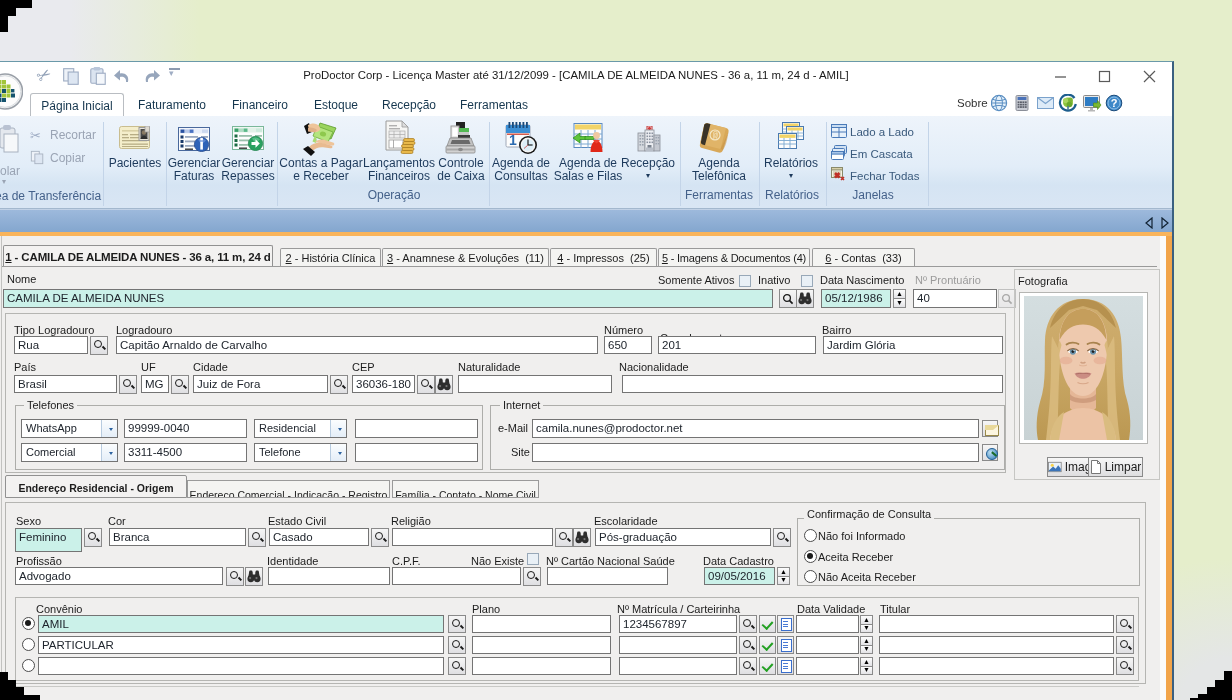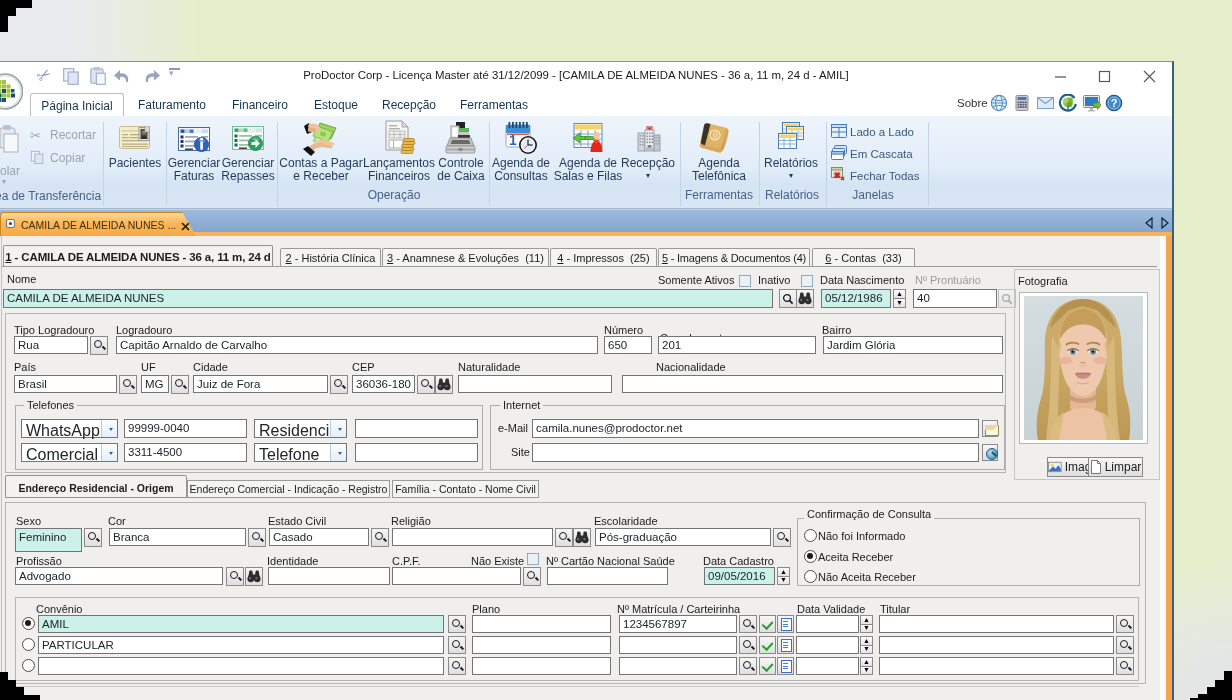--- a/index.html
+++ b/index.html
@@ -15,22 +15,22 @@
 .cb{position:absolute;width:12px;height:12px;background:#e9f0f6;border:1px solid #98a8b8;}
 .radio{position:absolute;width:13px;height:13px;border-radius:50%;background:#fff;border:1.5px solid #4c4c4c;}
 .radio.sel::after{content:"";position:absolute;left:2px;top:2px;width:6px;height:6px;border-radius:50%;background:#1a1a1a;}
 .spin{position:absolute;width:13px;height:19px;display:flex;flex-direction:column;}
 .spin>div{flex:1;background:linear-gradient(#fdfdfd,#e3e3e6);border:1px solid #8a8a8a;display:flex;align-items:center;justify-content:center;font-size:7px;color:#000;line-height:0;}
 .spin>div+div{border-top:none;}
 .rtxt{position:absolute;font-size:12px;color:#1d3a5c;text-align:center;line-height:12.5px;white-space:nowrap;}
 .sep{position:absolute;top:120px;height:82px;width:1px;background:#c3d4e8;}
 .ticon{color:#9fadc4;}
 .rtab{position:absolute;top:248px;height:19px;background:#f4f4f2;border:1px solid #9a9a9a;border-bottom:none;border-radius:2px 2px 0 0;font-size:11px;color:#1c1c1c;text-align:center;padding-top:3px;white-space:nowrap;overflow:hidden;}
-.stab{position:absolute;top:480px;height:18px;background:#f4f4f2;border:1px solid #9a9a9a;font-size:10.5px;color:#1c1c1c;text-align:center;padding-top:2px;white-space:nowrap;overflow:hidden;}
-.combo{position:absolute;height:19px;background:#fff;border:1px solid #747474;font-size:16px;color:#20262e;}
+.stab{position:absolute;top:480px;height:18px;background:#f4f4f2;border:1px solid #9a9a9a;font-size:10.5px;color:#1c1c1c;text-align:center;padding-top:8px;white-space:nowrap;overflow:hidden;}
+.combo{position:absolute;height:19px;background:#fff;border:1px solid #747474;font-size:11px;color:#20262e;}
 .combo>span{position:absolute;left:4px;top:2px;white-space:nowrap;}
 .combo::after{content:"";position:absolute;right:0;top:0;width:15px;height:17px;background:linear-gradient(#fbfdfe,#e4eef8);border-left:1px solid #b8cce0;}
 .combo::before{content:"";position:absolute;right:4.5px;top:7.5px;width:0;height:0;border-left:2.8px solid transparent;border-right:2.8px solid transparent;border-top:3.6px solid #2c62a0;z-index:2;}
 .qs::before{content:"";position:absolute;left:3px;top:3px;width:6px;height:6px;border:1.4px solid #1a1a1a;border-radius:50%;}
 .qs::after{content:"";position:absolute;left:10.5px;top:10px;width:4px;height:1.8px;background:#1a1a1a;transform:rotate(45deg);}
 .chk::before{content:"";position:absolute;left:4px;top:3px;width:5px;height:8px;border-right:2.4px solid #22a022;border-bottom:2.4px solid #22a022;transform:rotate(42deg);}
 .doc::before{content:"";position:absolute;left:3px;top:2px;width:9px;height:11px;background:#fff;border:1px solid #3a6ecc;}
 .doc::after{content:"";position:absolute;left:5px;top:5px;width:5px;height:6px;background:repeating-linear-gradient(#4a7ad4 0,#4a7ad4 1px,#fff 1px,#fff 2.6px);}
 .mailb::before{content:"";position:absolute;left:2px;top:4px;width:12px;height:9px;background:#fdf6e0;border:1px solid #9a8a4a;}
 .mailb::after{content:"";position:absolute;left:2px;top:4px;width:8px;height:5px;border-right:6px solid transparent;border-top:5px solid #e8d89a;}
@@ -469,28 +469,20 @@
     <svg class="abs" style="left:30px;top:34px" width="15" height="15" viewBox="0 0 17 17">
         <rect x="1.5" y="1.5" width="9" height="11" fill="#eef2f8" stroke="#a8b2c0"></rect>
         <rect x="5.5" y="4.5" width="9" height="11" fill="#dde6f2" stroke="#a8b2c0"></rect>
       </svg>
     <div class="abs" style="left:50px;top:35px;font-size:12px;color:#9aa4b4;">Copiar</div>
   </div>
 
   <div class="abs" style="left:0;top:147px;width:100%;height:27px;background:linear-gradient(#9db9dc,#7fa3cc);border-top:1px solid #c2d2e6;">
     <div class="abs" style="left:0;top:22px;width:100%;height:4px;background:#f9b45b;"></div>
       <div class="abs" style="left:0;top:26px;width:100%;height:1px;background:#e9a04a;"></div>
-    <div class="abs" style="left:0;top:2px;width:197px;height:25px;background:linear-gradient(#fdd795,#f9b557 45%,#f6a844);border:1px solid #c8861e;border-bottom:none;border-radius:4px 8px 0 0;clip-path:polygon(0 0,182px 0,197px 100%,0 100%);">
-      <div class="abs" style="left:5px;top:6px;width:9px;height:9px;background:#f6f6f4;border:1px solid #777;border-radius:2px;"></div>
-      <div class="abs" style="left:8px;top:9px;width:3px;height:3px;background:#444;border-radius:50%;"></div>
-      <div class="abs" style="left:20px;top:6px;font-size:10.5px;color:#42300e;">CAMILA DE ALMEIDA NUNES ...</div>
-      <svg class="abs" style="left:180px;top:9px" width="9" height="9" viewBox="0 0 9 9">
-          <path d="M1 1 L8 8 M8 1 L1 8" stroke="#1a1a1a" stroke-width="1.6"></path>
-        </svg>
-    </div>
     <svg class="abs" style="left:1144px;top:7px" width="26" height="12" viewBox="0 0 26 12">
         <path d="M8 1 L2 6 L8 11 Z" fill="none" stroke="#123" stroke-width="1.2"></path>
         <path d="M18 1 L24 6 L18 11 Z" fill="none" stroke="#123" stroke-width="1.2"></path>
       </svg>
   </div>
 
   <div class="abs" id="content" style="left:0;top:174px;width:1172px;height:465px;background:#f0efee;border-right:6px solid #f2a54a;">
     <div class="abs" style="left:1160px;top:0;width:6px;height:465px;background:#fbfbfa;"></div>
     <div class="abs" style="left:1px;top:0;width:1px;height:465px;background:#c2c2c0;"></div>
   </div>
@@ -556,21 +548,21 @@
 <div class="qbtn qs" style="left:90px;top:336px;"></div>
 <div class="inp" style="left:116px;top:336px;width:482px;height:18px;">Capitão Arnaldo de Carvalho</div>
 <div class="inp" style="left:604px;top:336px;width:48px;height:18px;">650</div>
 <div class="inp" style="left:658px;top:336px;width:158px;height:18px;">201</div>
 <div class="inp" style="left:823px;top:336px;width:180px;height:18px;">Jardim Glória</div>
 <div class="lbl" style="left:14px;top:361px;">País</div>
 <div class="lbl" style="left:141px;top:361px;">UF</div>
 <div class="lbl" style="left:193px;top:361px;">Cidade</div>
 <div class="lbl" style="left:352px;top:361px;">CEP</div>
 <div class="lbl" style="left:458px;top:361px;">Naturalidade</div>
-<div class="lbl" style="left:656px;top:361px;text-align:right;">Nacionalidade</div>
+<div class="lbl" style="left:619px;top:361px;text-align:right;">Nacionalidade</div>
 <div class="inp" style="left:14px;top:375px;width:103px;height:18px;">Brasil</div>
 <div class="qbtn qs" style="left:119px;top:375px;"></div>
 <div class="inp" style="left:141px;top:375px;width:28px;height:18px;">MG</div>
 <div class="qbtn qs" style="left:171px;top:375px;"></div>
 <div class="inp" style="left:193px;top:375px;width:135px;height:18px;">Juiz de Fora</div>
 <div class="qbtn qs" style="left:330px;top:375px;"></div>
 <div class="inp" style="left:352px;top:375px;width:63px;height:18px;">36036-180</div>
 <div class="qbtn qs" style="left:417px;top:375px;"></div>
 <div class="qbtn" style="left:435px;top:375px;">
       <svg width="14" height="13" viewBox="0 0 14 13">

